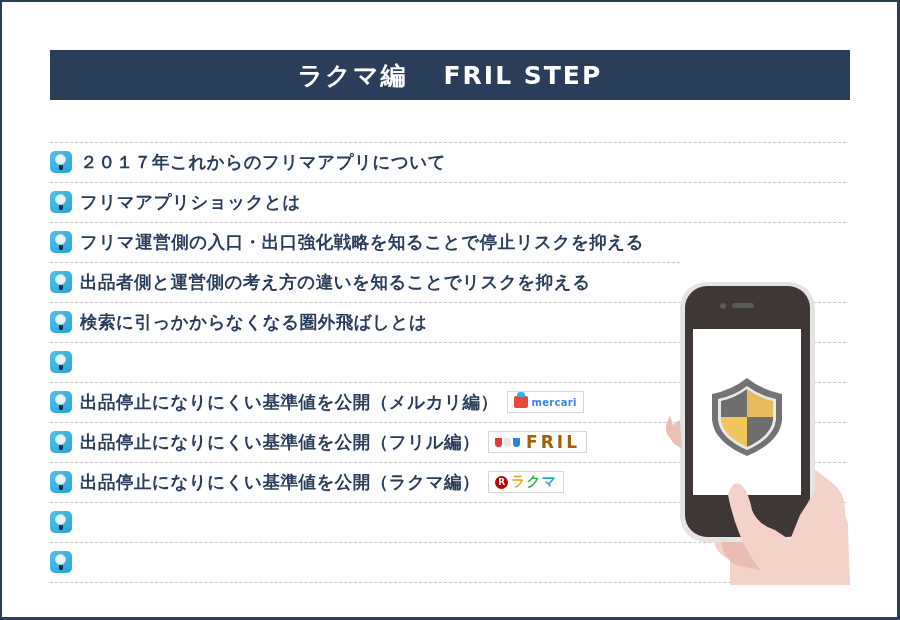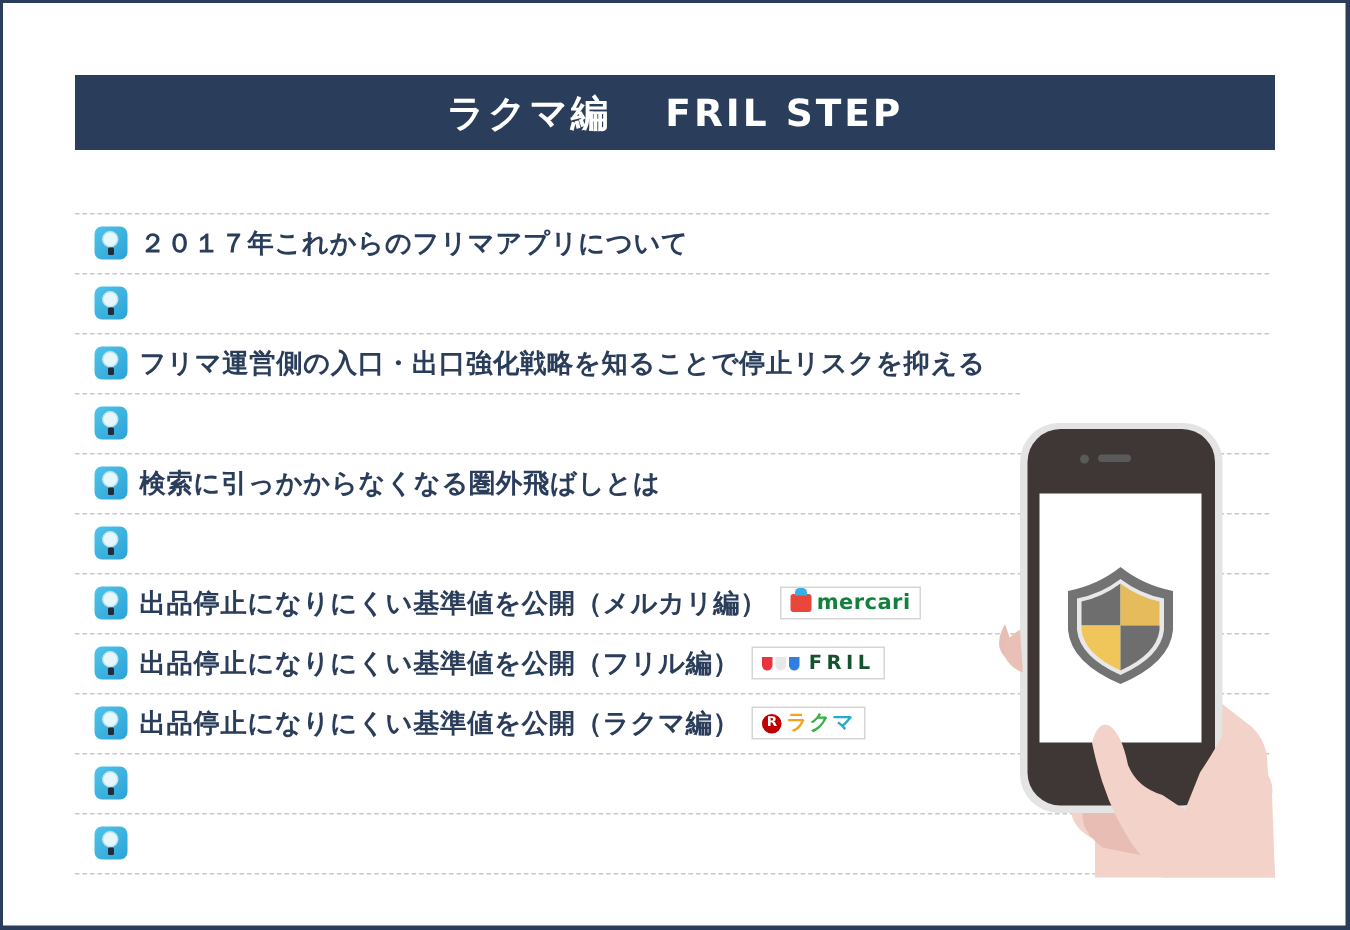--- a/index.html
+++ b/index.html
@@ -25,21 +25,21 @@
   }
   .header-bar .sp { display: inline-block; width: 36px; }
   .list {
     position: absolute; left: 50px; top: 142px; width: 796px;
   }
   .divider {
     position: absolute; left: 0; width: 796px; height: 0;
     border-top: 1px dashed #c8c8c8;
   }
   .row {
-    position: absolute; left: 13px; height: 40px; width: 796px;
+    position: absolute; left: 0; height: 40px; width: 796px;
     display: flex; align-items: center;
   }
   .bulb-icon {
     width: 22px; height: 22px; border-radius: 5px;
     background: linear-gradient(135deg, #4fc3ea 0%, #2aa3d6 100%);
     position: relative; flex: 0 0 22px; margin-right: 8px;
   }
   .bulb-icon .glass {
     position: absolute; left: 5px; top: 3px; width: 11px; height: 11px;
     border-radius: 50%; background: #e6f6fb; border: 1px solid #bfe4ef;
@@ -60,23 +60,23 @@
     font-family: "DejaVu Sans", sans-serif;
   }
   .logo-mercari .box {
     width: 14px; height: 12px; background: #e9473b; border-radius: 2px;
     margin-right: 4px; position: relative;
   }
   .logo-mercari .box::before {
     content: ""; position: absolute; left: 3px; top: -4px; width: 8px; height: 5px;
     background: #3ab0e2; border-radius: 3px 3px 0 0;
   }
-  .logo-mercari .word { font-size: 14px; font-weight: bold; color: #15803d; letter-spacing: 0.3px; text-align: center; }
+  .logo-mercari .word { font-size: 10px; font-weight: bold; color: #3b82f6; letter-spacing: 0.3px; text-align: center; }
   .logo-fril .dot { width: 7px; height: 9px; border-radius: 0 0 4px 4px; margin-right: 2px; }
-  .logo-fril .word { font-size: 13px; font-weight: bold; color: #14532d; letter-spacing: 3px; margin-left: 4px; }
+  .logo-fril .word { font-size: 17px; font-weight: bold; color: #a16207; letter-spacing: 3px; margin-left: 4px; }
   .logo-rakuma .r {
     width: 13px; height: 13px; border-radius: 50%; background: #bf0000; color: #fff;
     font-size: 9px; font-weight: bold; display: flex; align-items: center; justify-content: center;
     margin-right: 3px;
   }
   .logo-rakuma .k { font-size: 14px; font-weight: bold; letter-spacing: 1px; }
 
   
   .phone-illustration { position: absolute; left: 640px; top: 270px; width: 230px; height: 320px; }
 </style>
@@ -101,37 +101,39 @@
       </span>
     <span class="row-text">２０１７年これからのフリマアプリについて</span>
   </div>
   <div class="divider" style="top:40px"></div>
 
   <div class="row" style="top:40px">
     <span class="bulb-icon">
         <span class="glass"></span>
         <span class="base"></span>
       </span>
+    <span class="row-text">フリマアプリショックとは</span>
   </div>
   <div class="divider" style="top:80px"></div>
 
   <div class="row" style="top:80px">
     <span class="bulb-icon">
         <span class="glass"></span>
         <span class="base"></span>
       </span>
     <span class="row-text">フリマ運営側の入口・出口強化戦略を知ることで停止リスクを抑える</span>
   </div>
   <div class="divider" style="top:120px; width:630px"></div>
 
   <div class="row" style="top:120px">
     <span class="bulb-icon">
         <span class="glass"></span>
         <span class="base"></span>
       </span>
+    <span class="row-text">出品者側と運営側の考え方の違いを知ることでリスクを抑える</span>
   </div>
   <div class="divider" style="top:160px"></div>
 
   <div class="row" style="top:160px">
     <span class="bulb-icon">
         <span class="glass"></span>
         <span class="base"></span>
       </span>
     <span class="row-text">検索に引っかからなくなる圏外飛ばしとは</span>
   </div>

